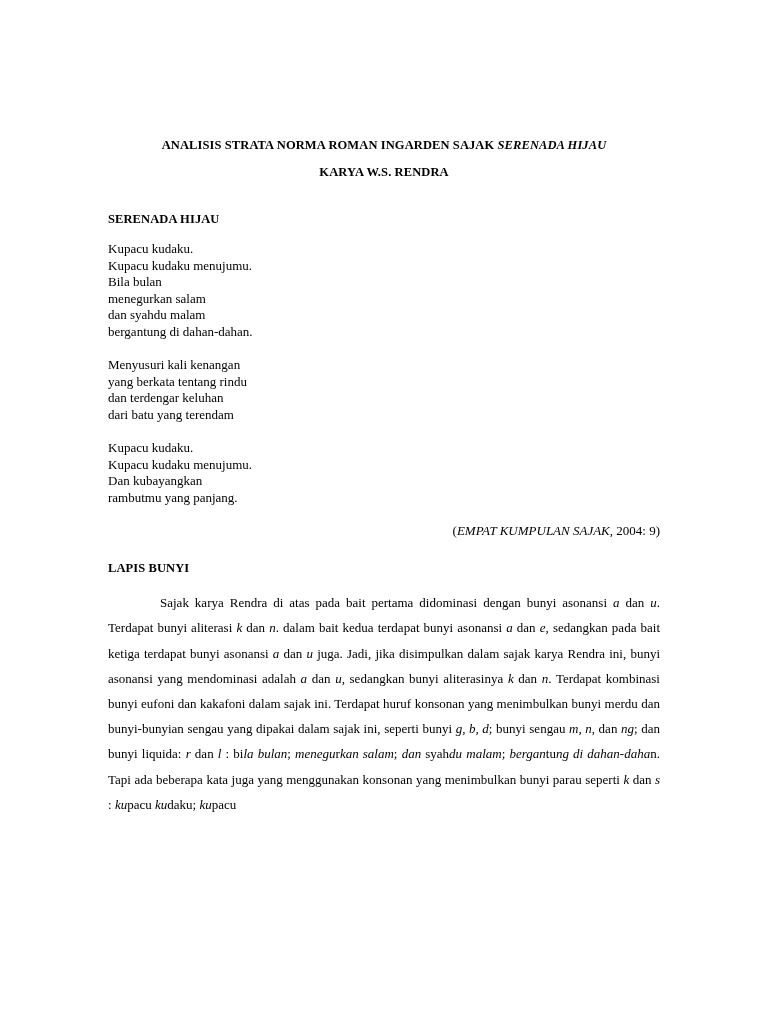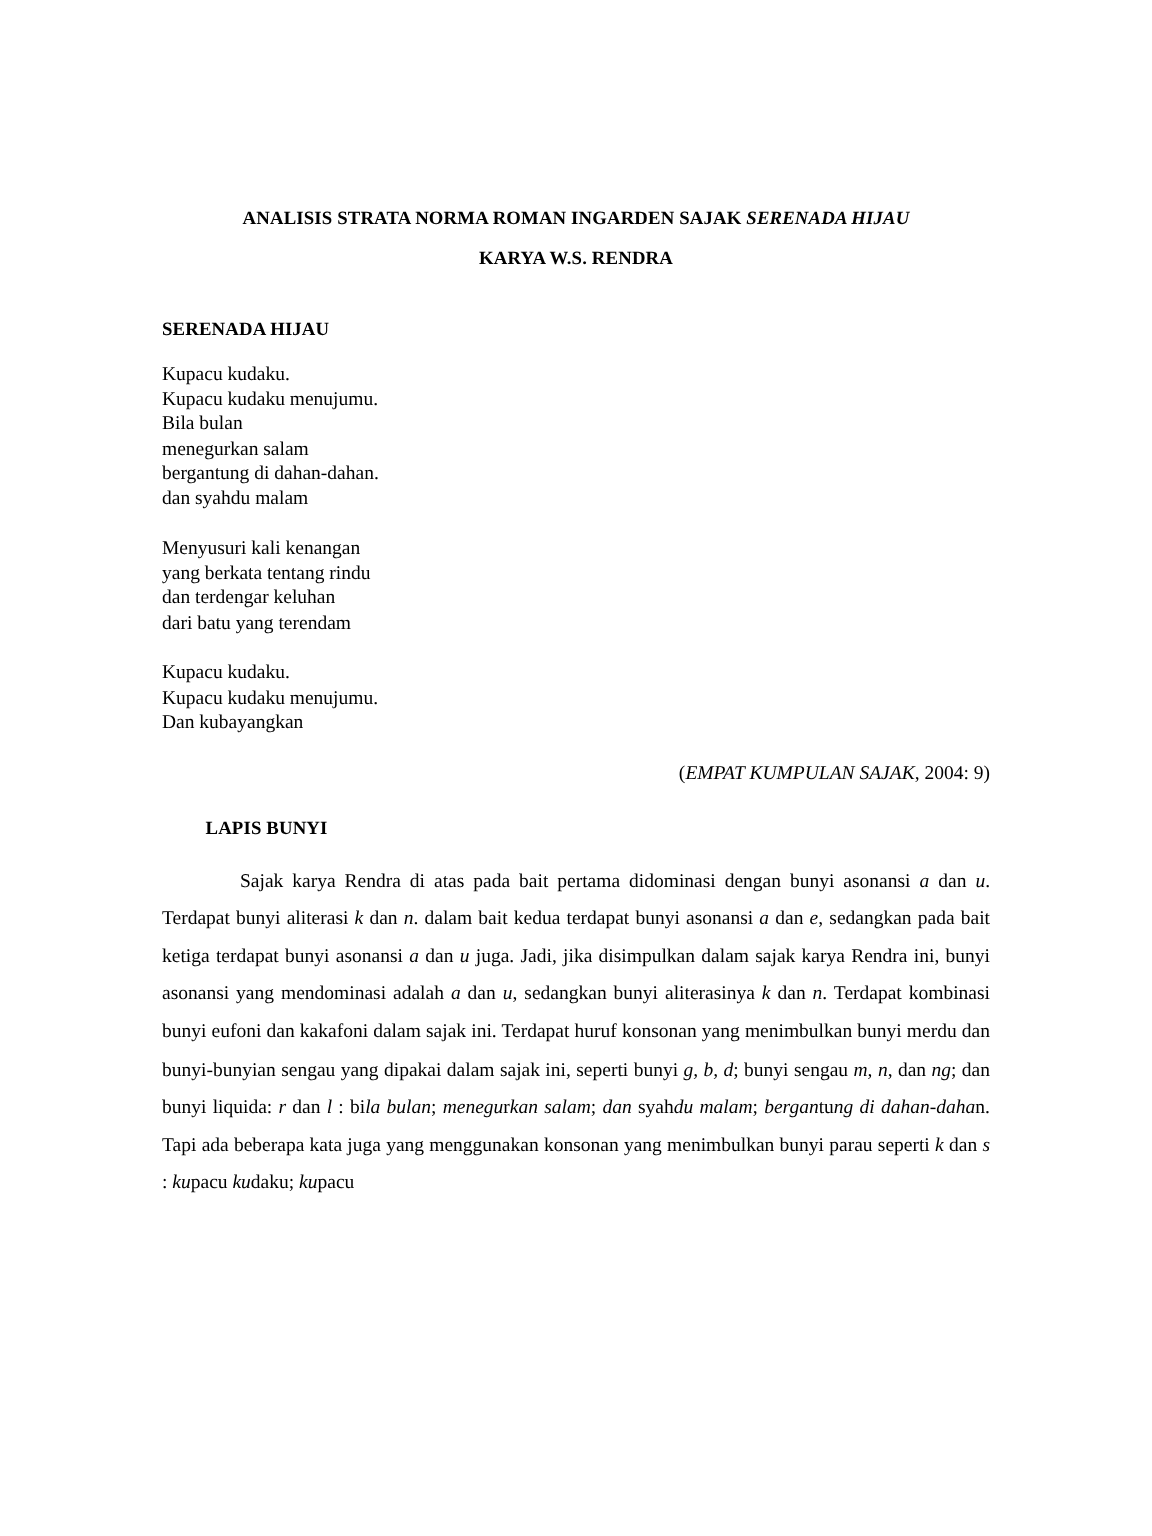--- a/index.html
+++ b/index.html
@@ -63,21 +63,20 @@
   }
   .source .ital {
     font-style: italic;
     text-align: right;
   }
   .lapis-head {
     font-weight: bold;
     font-size: 12.5px;
     margin-top: 22px;
     letter-spacing: 0.1px;
-    margin-left: 29px;
   }
   .body-par {
     margin-top: 14px;
     font-size: 13px;
     line-height: 25.2px;
     text-align: justify;
     text-indent: 52px;
   }
   .body-par i {
     font-style: italic;
@@ -95,33 +94,34 @@
     </div>
 
     <div class="section-head">SERENADA HIJAU</div>
 
     <div class="poem">
       <div class="stanza">
         <div class="line">Kupacu kudaku.</div>
         <div class="line">Kupacu kudaku menujumu.</div>
         <div class="line">Bila bulan</div>
         <div class="line">menegurkan salam</div>
+        <div class="line">dan syahdu malam</div>
         <div class="line">bergantung di dahan-dahan.</div>
-        <div class="line">dan syahdu malam</div>
       </div>
       <div class="stanza">
         <div class="line">Menyusuri kali kenangan</div>
         <div class="line">yang berkata tentang rindu</div>
         <div class="line">dan terdengar keluhan</div>
         <div class="line">dari batu yang terendam</div>
       </div>
       <div class="stanza">
         <div class="line">Kupacu kudaku.</div>
         <div class="line">Kupacu kudaku menujumu.</div>
         <div class="line">Dan kubayangkan</div>
+        <div class="line">rambutmu yang panjang.</div>
       </div>
     </div>
 
     <div class="source"><span>(</span><span class="ital">EMPAT KUMPULAN SAJAK</span><span>, 2004: 9)</span></div>
 
     <div class="lapis-head">LAPIS BUNYI</div>
 
     <div class="body-par"><span>Sajak karya Rendra di atas pada bait pertama didominasi dengan bunyi asonansi </span><i>a</i><span> dan </span><i>u</i><span>. Terdapat bunyi aliterasi </span><i>k</i><span> dan </span><i>n</i><span>. dalam bait kedua terdapat bunyi asonansi </span><i>a</i><span> dan </span><i>e</i><span>, sedangkan pada bait ketiga terdapat bunyi asonansi </span><i>a</i><span> dan </span><i>u</i><span> juga. Jadi, jika disimpulkan dalam sajak karya Rendra ini, bunyi asonansi yang mendominasi adalah </span><i>a</i><span> dan </span><i>u</i><span>, sedangkan bunyi aliterasinya </span><i>k</i><span> dan </span><i>n</i><span>. Terdapat kombinasi bunyi eufoni dan kakafoni dalam sajak ini. Terdapat huruf konsonan yang menimbulkan bunyi merdu dan bunyi-bunyian sengau yang dipakai dalam sajak ini, seperti bunyi </span><i>g, b, d</i><span>; bunyi sengau </span><i>m, n</i><span>, dan </span><i>ng</i><span>; dan bunyi liquida: </span><i>r</i><span> dan </span><i>l</i><span> :  bi</span><i>la bulan</i><span>; </span><i>menegu</i><span>r</span><i>kan salam</i><span>; </span><i>dan</i><span> syah</span><i>du malam</i><span>; </span><i>bergan</i><span>tu</span><i>ng</i><span> </span><i>di</i><span> </span><i>dahan-daha</i><span>n</span><span>. Tapi ada beberapa kata juga yang menggunakan konsonan yang menimbulkan bunyi parau seperti </span><i>k</i><span> dan </span><i>s</i><span> : </span><i>ku</i><span>pacu </span><i>ku</i><span>daku; </span><i>ku</i><span>pacu</span></div>
 
   </div>

